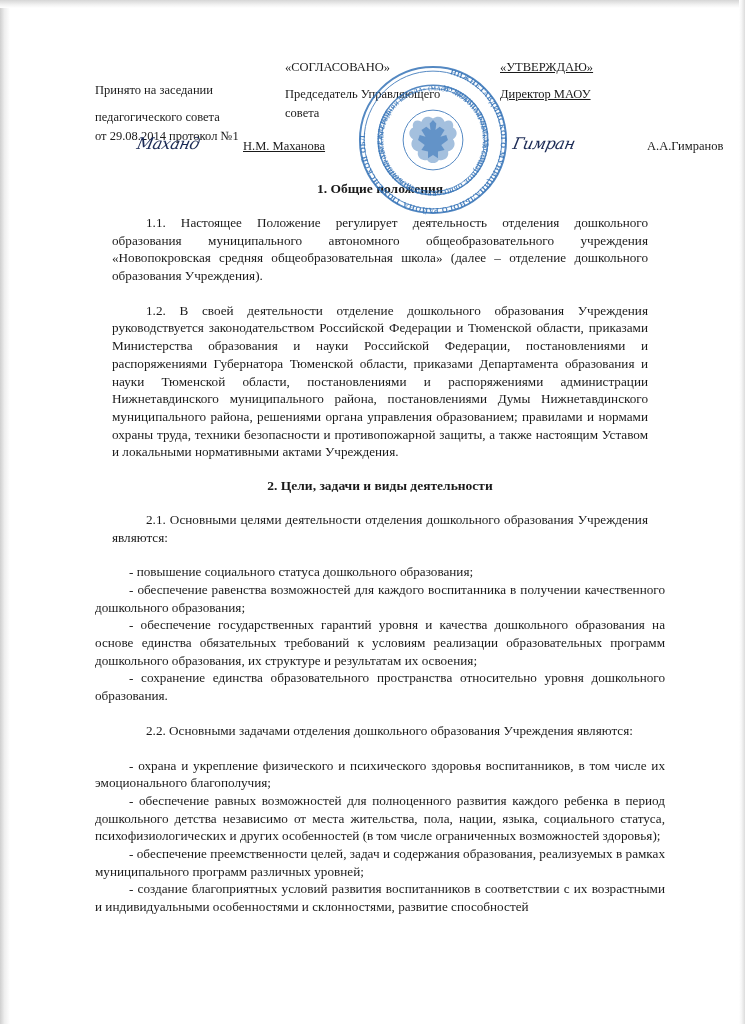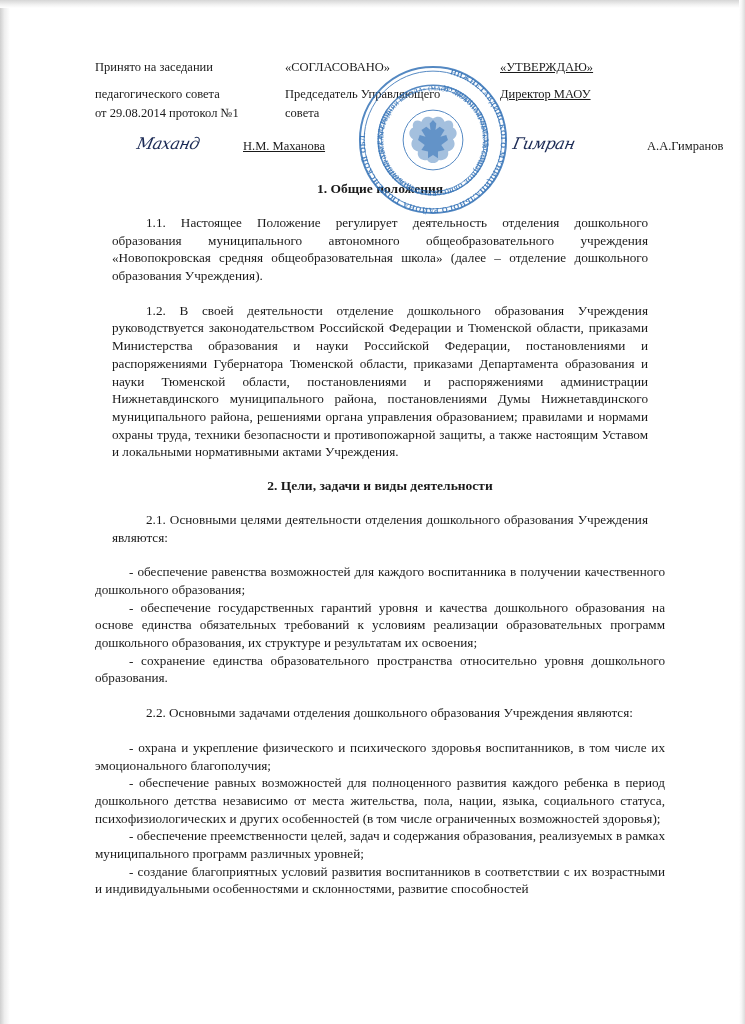--- a/index.html
+++ b/index.html
@@ -46,21 +46,21 @@
   .approval {
     position: relative;
     height: 110px;
     font-size: 12.5px;
     line-height: 1.5;
   }
   .col {
     position: absolute;
     top: 0;
   }
-  .col-left { left: 0; width: 175px; }
+  .col-left { left: 0; width: 175px; margin-top: 23px; }
   .col-mid  { left: 190px; width: 185px; }
   .col-right{ left: 405px; width: 180px; text-align: left; }
   .col-right .r-line { text-align: left; text-decoration: underline; }
   .approval .line { white-space: nowrap; }
   .smallgap { height: 8px; }
 
   .sign-row {
     position: absolute;
     top: 74px;
     left: 0;
@@ -165,20 +165,21 @@
       </div>
     </div>
 
 
     <div class="section-head">1. Общие положения</div>
     <p class="body">1.1.  Настоящее  Положение    регулирует  деятельность  отделения  дошкольного образования  муниципального  автономного  общеобразовательного  учреждения «Новопокровская   средняя  общеобразовательная  школа»  (далее  –  отделение  дошкольного образования Учреждения).</p>
     <p class="body">1.2.  В  своей  деятельности  отделение  дошкольного  образования  Учреждения руководствуется  законодательством  Российской  Федерации  и  Тюменской  области, приказами Министерства образования и науки Российской Федерации, постановлениями и распоряжениями Губернатора Тюменской области, приказами Департамента образования и  науки  Тюменской  области,  постановлениями  и  распоряжениями    администрации Нижнетавдинского  муниципального  района,  постановлениями  Думы  Нижнетавдинского муниципального  района,  решениями  органа  управления    образованием;  правилами  и нормами  охраны  труда,  техники  безопасности  и  противопожарной  защиты,  а  также настоящим Уставом и локальными нормативными актами Учреждения.</p>
 
     <div class="section-head">2.  Цели, задачи и виды деятельности</div>
     <p class="body">2.1.  Основными  целями  деятельности  отделения  дошкольного  образования Учреждения являются:</p>
+    <p class="dash">-  повышение социального статуса дошкольного образования;</p>
     <p class="dash">-  обеспечение  равенства  возможностей  для  каждого  воспитанника  в  получении качественного дошкольного образования;</p>
     <p class="dash">-  обеспечение  государственных  гарантий  уровня  и  качества  дошкольного образования  на  основе  единства  обязательных  требований  к  условиям  реализации образовательных  программ  дошкольного  образования,  их  структуре  и  результатам  их освоения;</p>
     <p class="dash">-  сохранение  единства  образовательного  пространства  относительно  уровня дошкольного образования.</p>
     <p class="body">2.2.  Основными  задачами  отделения  дошкольного  образования  Учреждения являются:</p>
     <p class="dash">- охрана и укрепление физического и психического здоровья воспитанников, в том числе их эмоционального благополучия;</p>
     <p class="dash">- обеспечение равных возможностей для полноценного развития каждого ребенка в период  дошкольного  детства  независимо  от  места  жительства,  пола,  нации,  языка, социального  статуса,  психофизиологических  и  других  особенностей  (в  том  числе ограниченных возможностей здоровья);</p>
     <p class="dash">- обеспечение преемственности целей, задач и содержания образования, реализуемых в рамках муниципального программ различных уровней;</p>
     <p class="dash">-  создание  благоприятных  условий  развития  воспитанников  в  соответствии  с  их возрастными и индивидуальными особенностями и склонностями, развитие способностей</p>
   </div>
 

